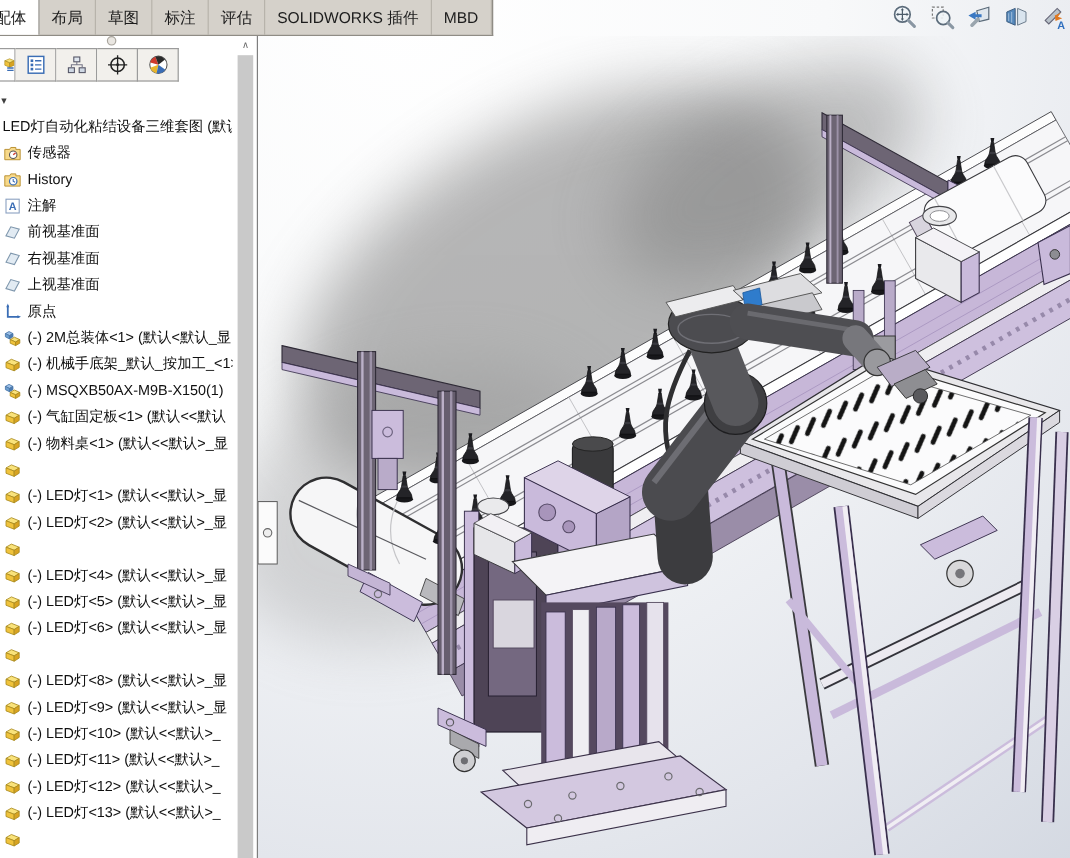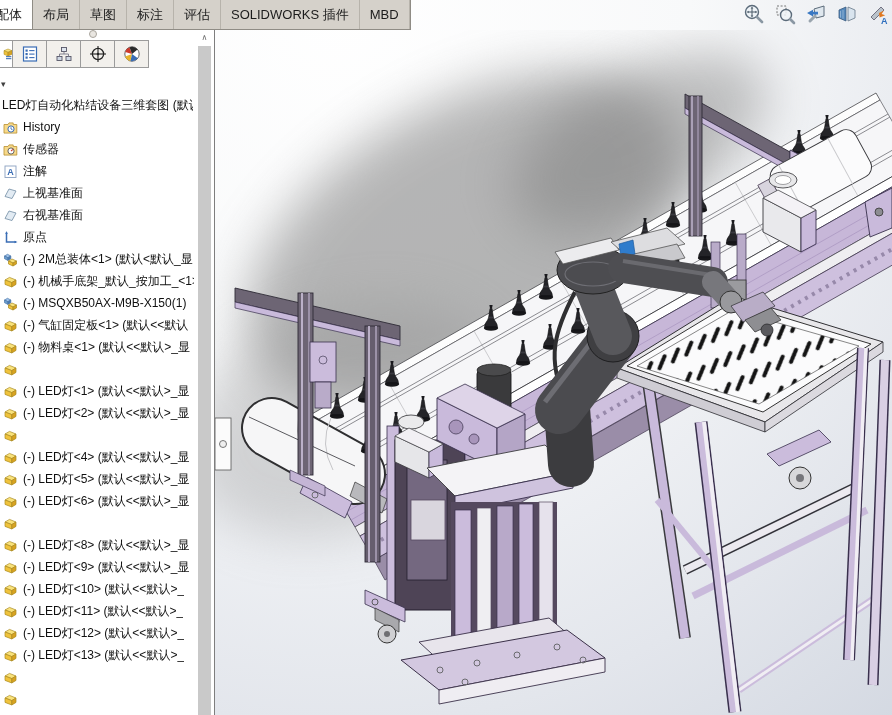--- a/index.html
+++ b/index.html
@@ -435,47 +435,53 @@
     <span class="ptab-more">›</span>
 
     <span class="filter-glyph">▾</span>
 
     <div class="tree" id="tree-rows">
         <div class="trow root">
           <span class="tlabel">LED灯自动化粘结设备三维套图  (默认</span>
         </div>
         <div class="trow">
           <svg class="ticon" viewBox="0 0 15 15">
+            <use href="#ic-sensors"></use>
+          </svg>
+          <span class="tlabel">传感器</span>
+        </div>
+        <div class="trow">
+          <svg class="ticon" viewBox="0 0 15 15">
             <use href="#ic-history"></use>
           </svg>
           <span class="tlabel">History</span>
         </div>
         <div class="trow">
           <svg class="ticon" viewBox="0 0 15 15">
-            <use href="#ic-sensors"></use>
-          </svg>
-          <span class="tlabel">传感器</span>
-        </div>
-        <div class="trow">
-          <svg class="ticon" viewBox="0 0 15 15">
             <use href="#ic-annotations"></use>
           </svg>
           <span class="tlabel">注解</span>
         </div>
         <div class="trow">
           <svg class="ticon" viewBox="0 0 15 15">
             <use href="#ic-plane"></use>
           </svg>
+          <span class="tlabel">前视基准面</span>
+        </div>
+        <div class="trow">
+          <svg class="ticon" viewBox="0 0 15 15">
+            <use href="#ic-plane"></use>
+          </svg>
+          <span class="tlabel">右视基准面</span>
+        </div>
+        <div class="trow">
+          <svg class="ticon" viewBox="0 0 15 15">
+            <use href="#ic-plane"></use>
+          </svg>
           <span class="tlabel">上视基准面</span>
-        </div>
-        <div class="trow">
-          <svg class="ticon" viewBox="0 0 15 15">
-            <use href="#ic-plane"></use>
-          </svg>
-          <span class="tlabel">右视基准面</span>
         </div>
         <div class="trow">
           <svg class="ticon" viewBox="0 0 15 15">
             <use href="#ic-origin"></use>
           </svg>
           <span class="tlabel">原点</span>
         </div>
         <div class="trow">
           <svg class="ticon" viewBox="0 0 15 15">
             <use href="#ic-assembly"></use>

